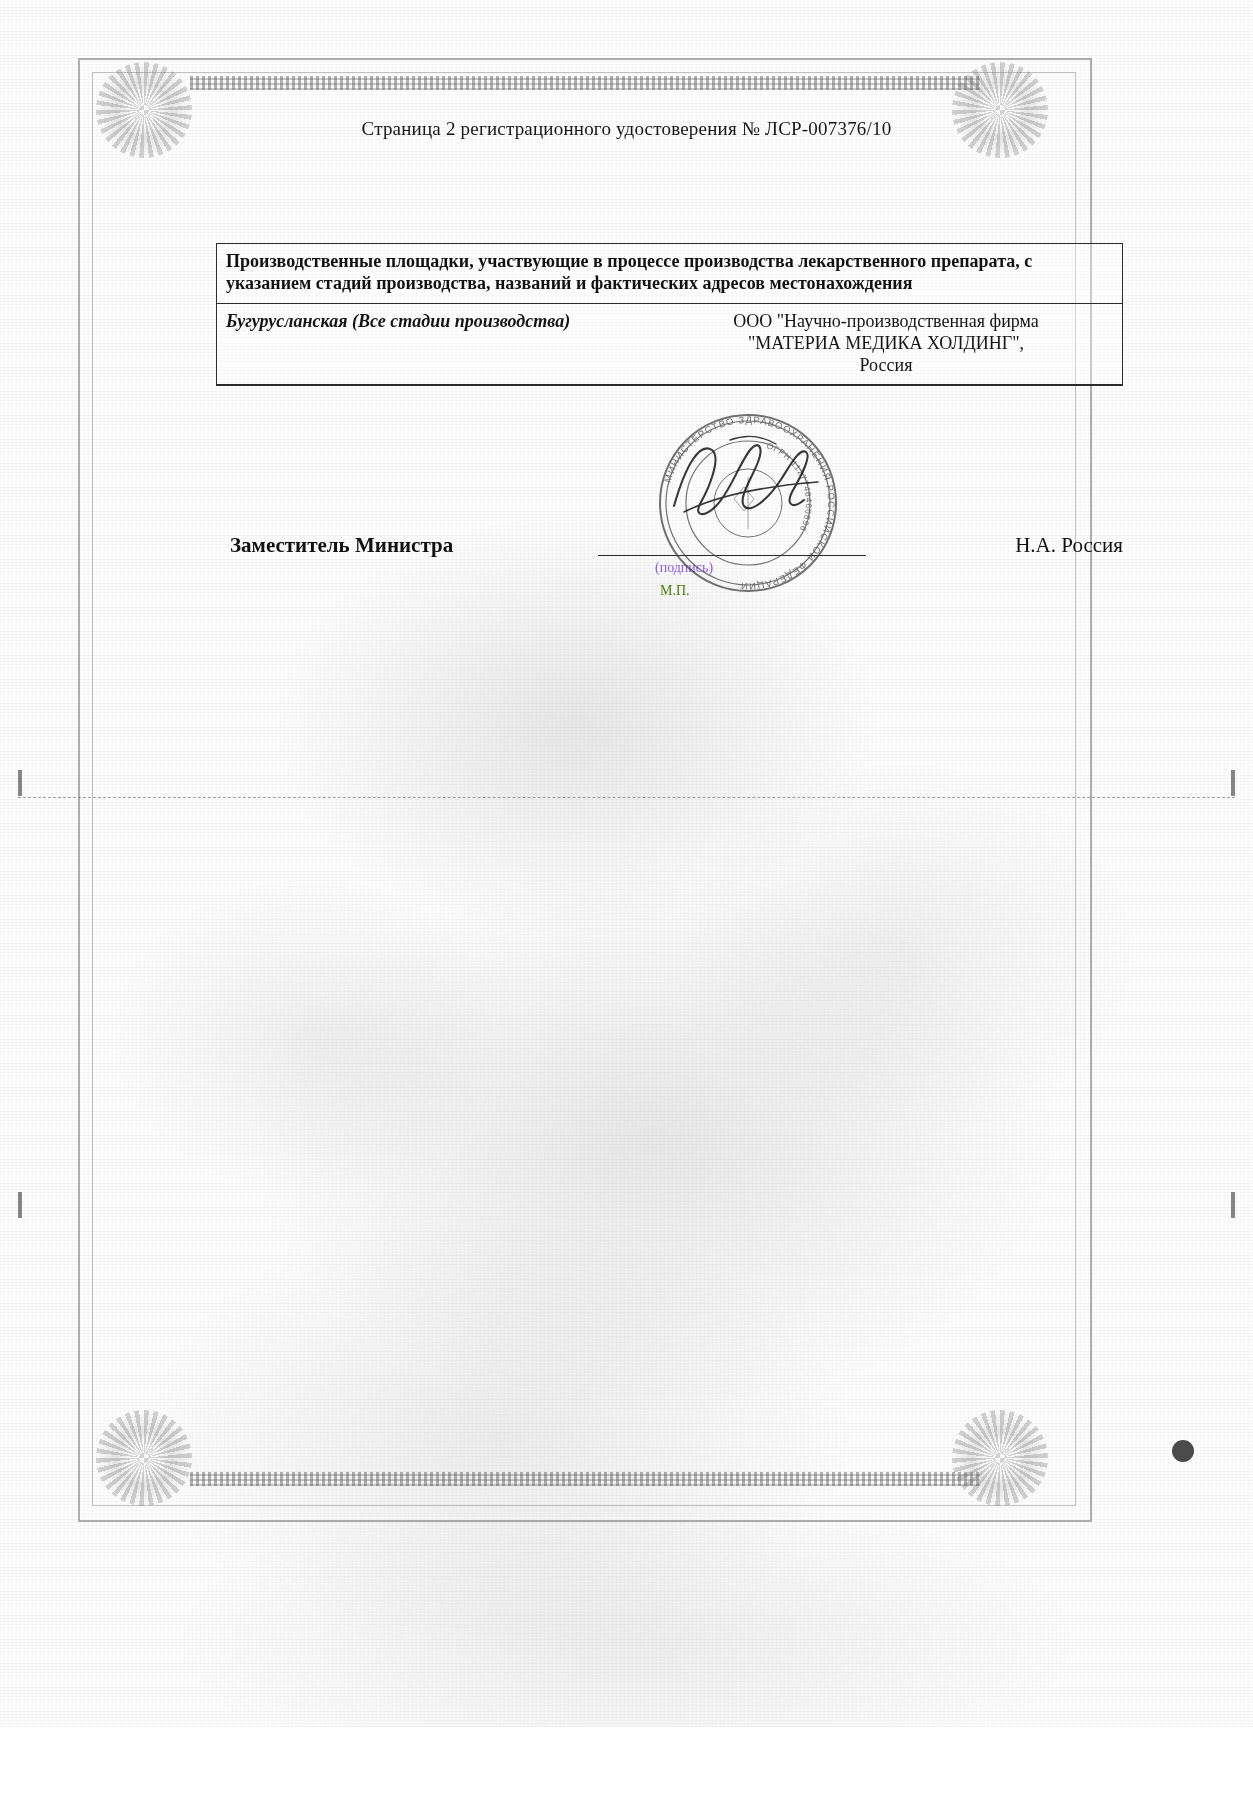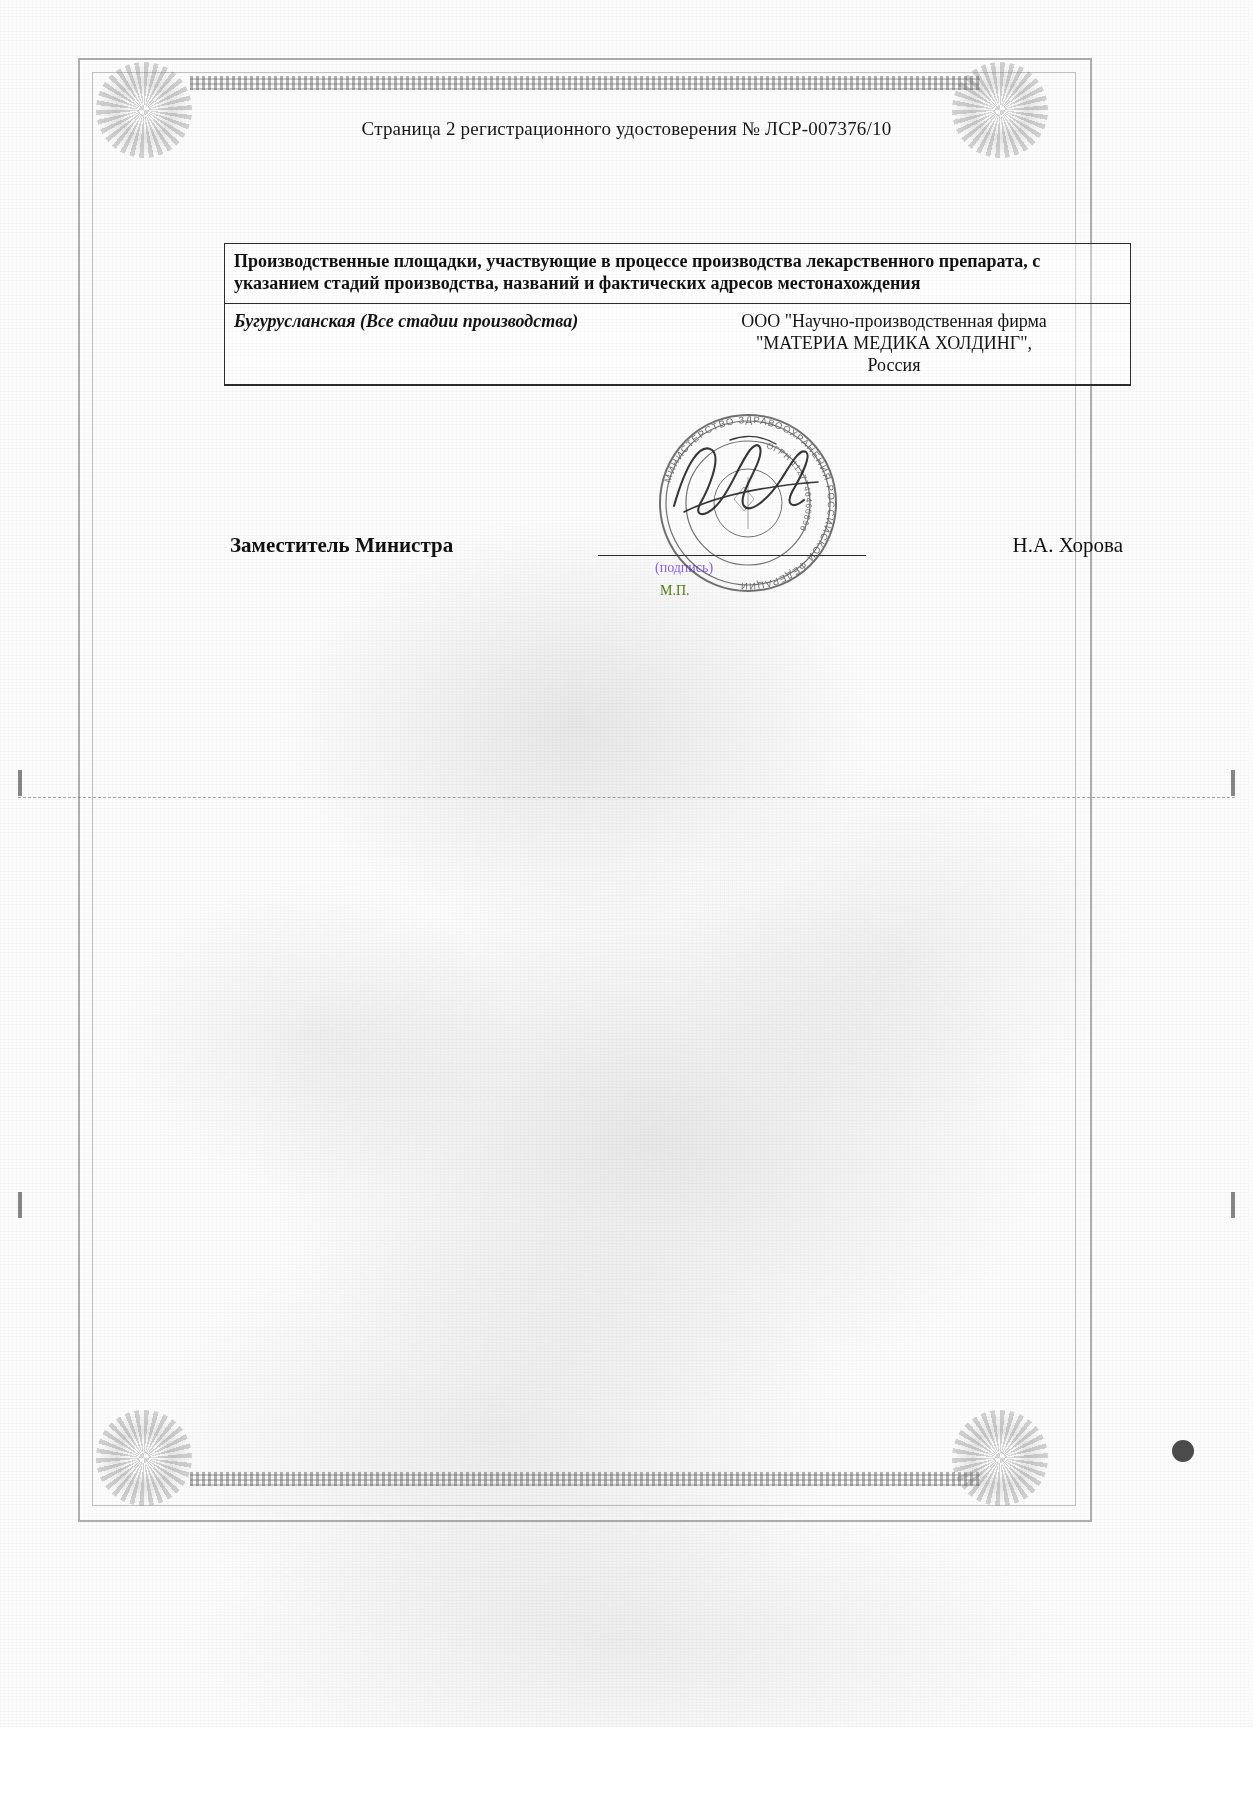--- a/index.html
+++ b/index.html
@@ -114,21 +114,21 @@
     top: 118px;
     text-align: center;
     font-size: 19px;
     letter-spacing: .2px;
     color: #161616;
   }
 
   
   .doc-table {
     position: absolute;
-    left: 224px; top: 243px;
+    left: 216px; top: 243px;
     width: 905px;
     border: 1.6px solid #2c2c2c;
     background: rgba(255,255,255,0.35);
     font-size: 18px;
     line-height: 1.22;
   }
   .tbl-title {
     padding: 7px 9px 8px 9px;
     border-bottom: 1.6px solid #2c2c2c;
     font-weight: bold;
@@ -264,21 +264,21 @@
         <span class="ln">Россия</span>
       </div>
     </div>
 
   </div>
 
   <div class="sig-block">
     <div class="sig-title">Заместитель Министра</div>
     <div class="sig-rule"></div>
     <div class="sig-caption">(подпись)</div>
-    <div class="sig-name">Н.А. Хорова</div>
+    <div class="sig-name">Н.А. Россия</div>
     <div class="sig-mp">М.П.</div>
   </div>
 
   <div class="stamp">
     <svg width="200" height="200" viewBox="0 0 200 200" aria-hidden="true">
       <defs>
         <path id="arcOuter" d="M 100,100 m -80,0 a 80,80 0 1,1 160,0 a 80,80 0 1,1 -160,0"></path>
         <path id="arcInner" d="M 100,100 m -58,0 a 58,58 0 1,1 116,0 a 58,58 0 1,1 -116,0"></path>
       </defs>
       <circle cx="100" cy="100" r="88" fill="none" stroke="#3c3c3c" stroke-width="2"></circle>

